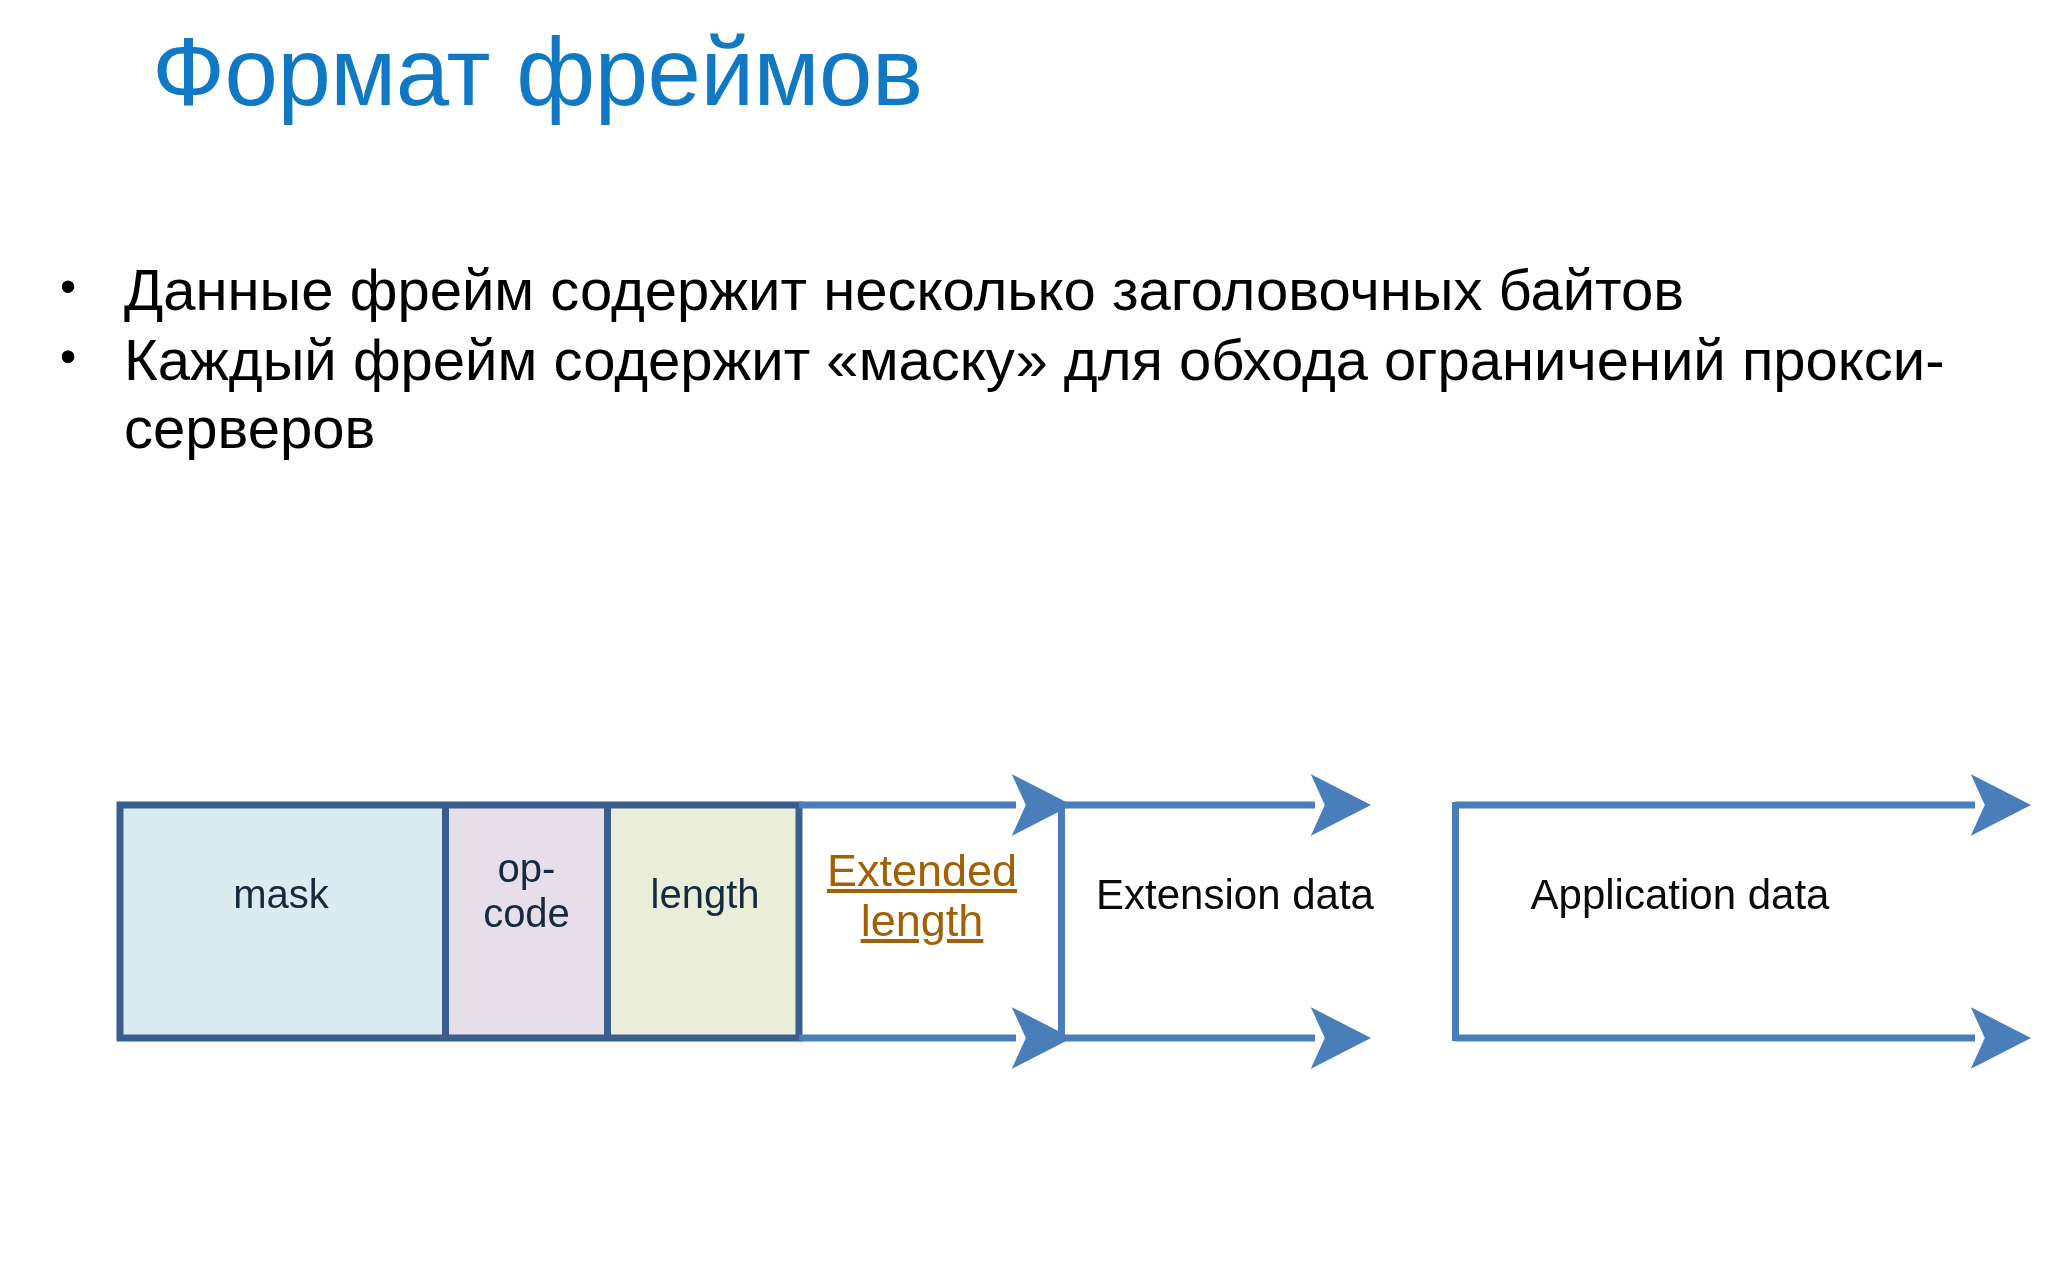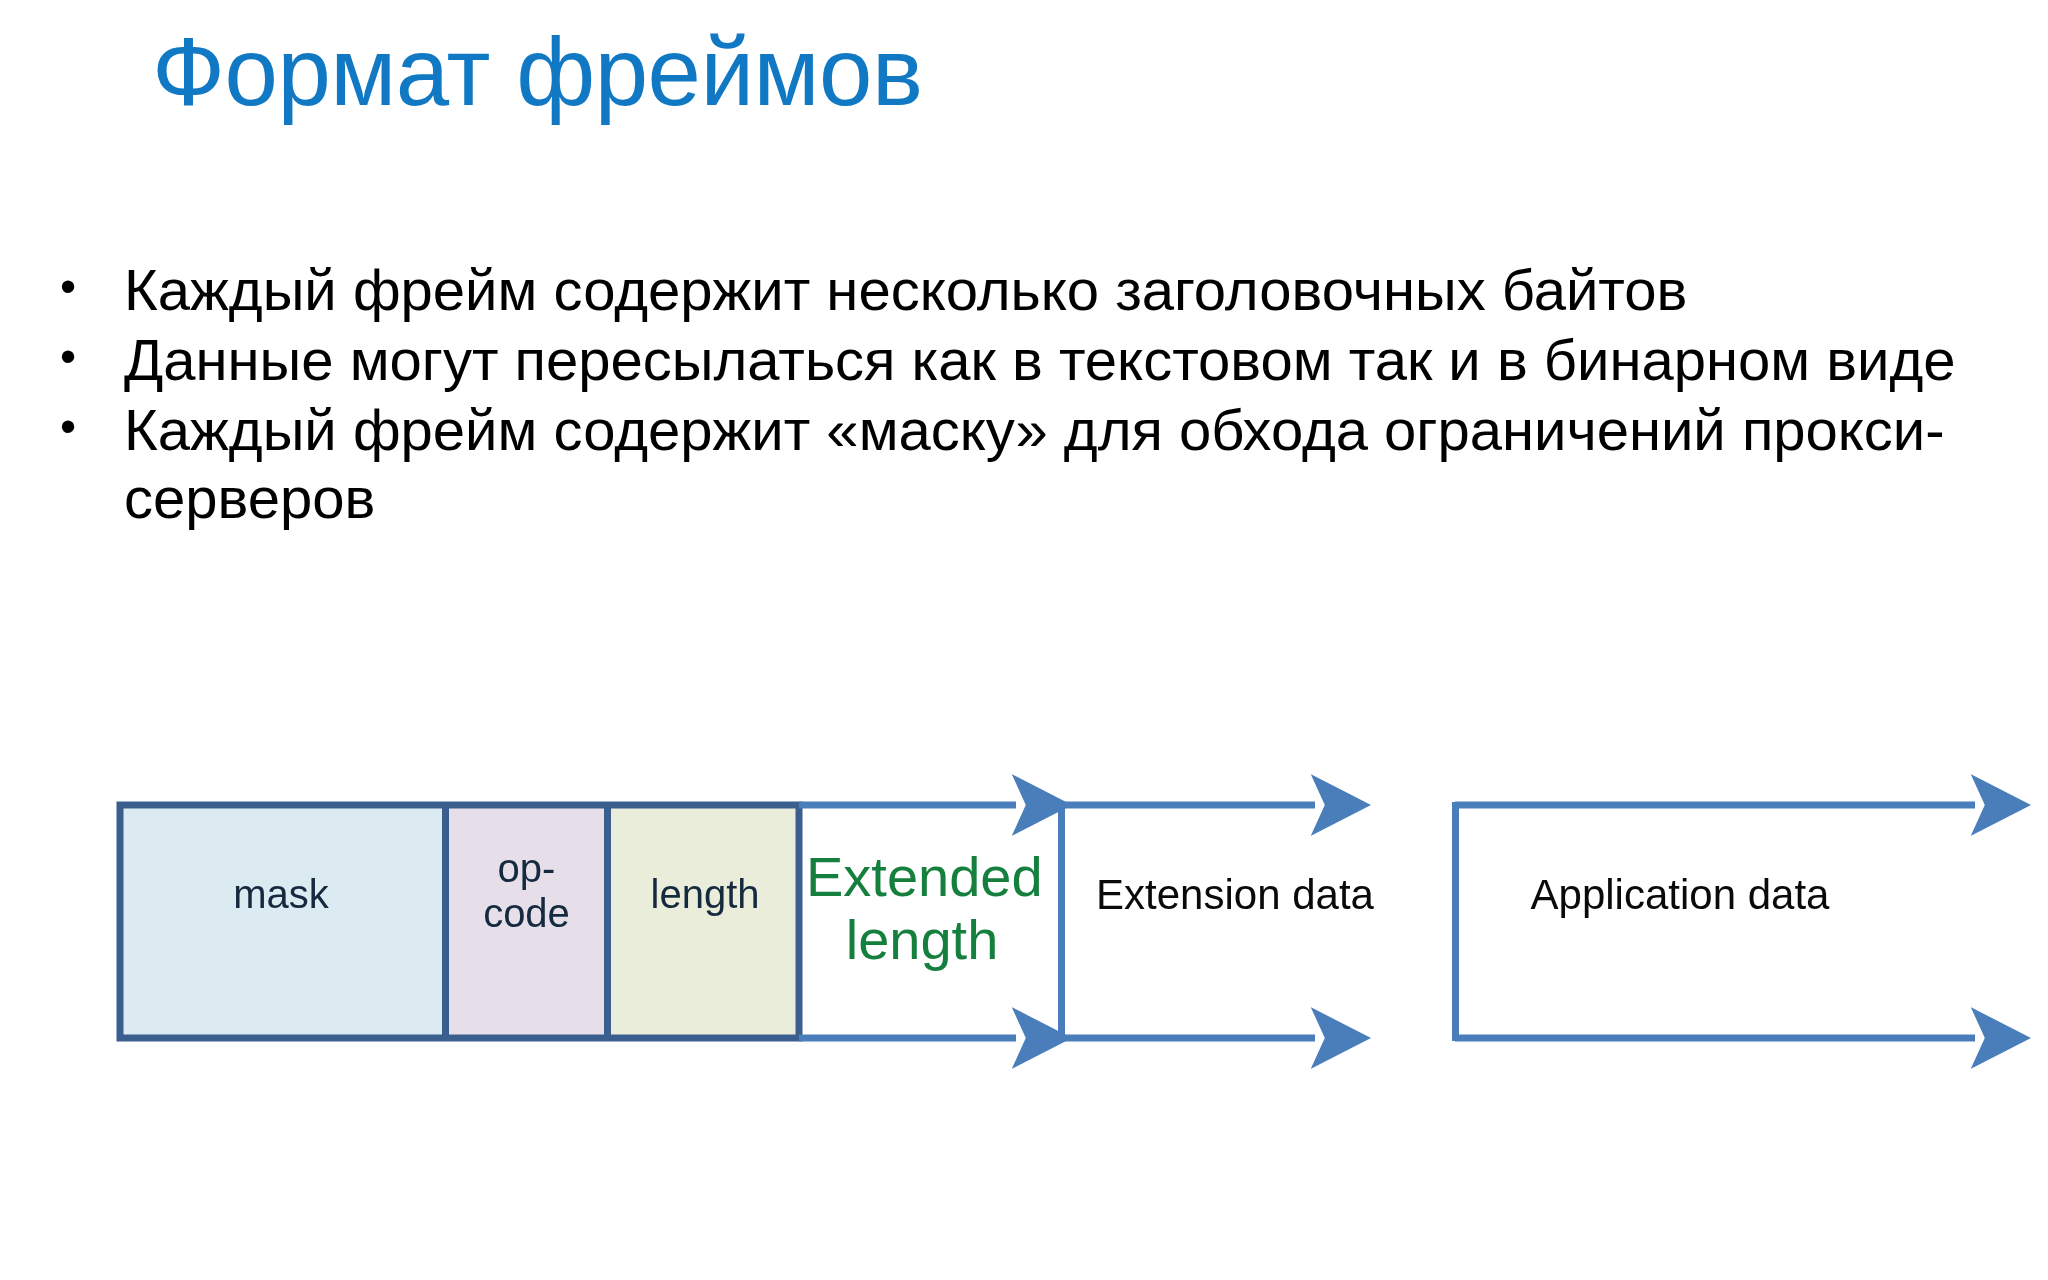--- a/index.html
+++ b/index.html
@@ -81,44 +81,43 @@
   .lbl-opcode {
     left: 449px; top: 846px; width: 155px;
     font-size: 40px; color: #15293F; line-height: 1.12;
   }
   .lbl-length {
     left: 612px; top: 872px; width: 186px;
     font-size: 40px; color: #15293F; line-height: 1.1;
   }
   .lbl-extlength {
     left: 806px; top: 846px; width: 232px;
-    font-size: 56px; color: #15803d; line-height: 1.12;
+    font-size: 45px; color: #a16207; line-height: 1.12; text-decoration: underline;
   }
   .lbl-extension {
     left: 1070px; top: 872px; width: 330px;
     font-size: 42px; color: #0a0a0a; line-height: 1.1;
   }
   .lbl-application {
     left: 1470px; top: 872px; width: 420px;
     font-size: 42px; color: #0a0a0a; line-height: 1.1;
   }
 </style>
 </head>
 <body>
 
 <div id="slide-title">Формат фреймов</div>
 
 <ul id="bullet-list">
   <li class="bullet-item">
     <span class="bullet-marker">•</span>
-    <span>Каждый фрейм содержит несколько заголовочных байтов</span>
+    <span>Данные фрейм содержит несколько заголовочных байтов</span>
   </li>
   <li class="bullet-item">
     <span class="bullet-marker">•</span>
-    <span>Данные могут пересылаться как в текстовом так и в бинарном виде</span>
   </li>
   <li class="bullet-item">
     <span class="bullet-marker">•</span>
     <span>Каждый фрейм содержит «маску» для обхода ограничений прокси-серверов</span>
   </li>
 </ul>
 
 <div id="frame-diagram">
 
   <svg width="2048" height="1280" viewBox="0 0 2048 1280" style="position:absolute;left:0;top:0;">

